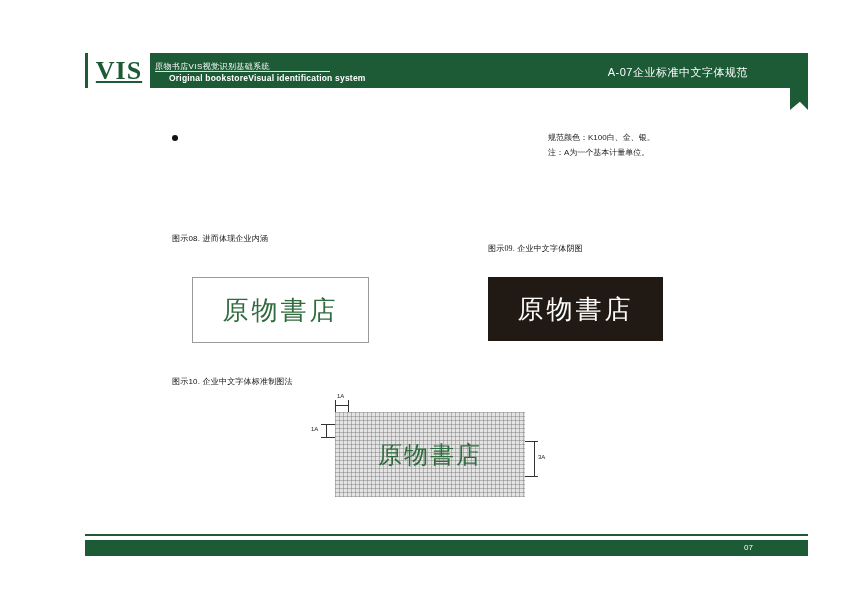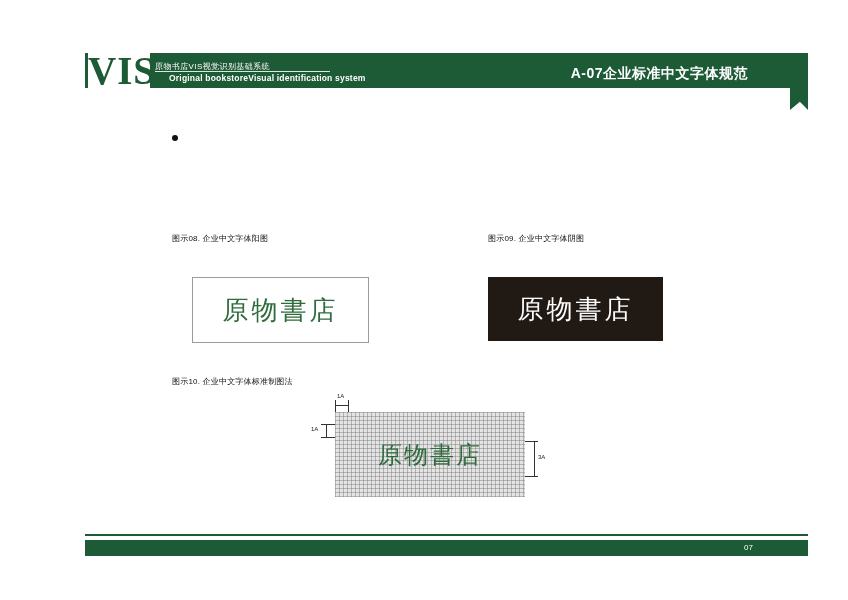--- a/index.html
+++ b/index.html
@@ -23,59 +23,60 @@
   .header-ribbon{
     position:absolute;left:790px;top:88px;width:18px;height:22px;
     background:#1d5a36;
     clip-path:polygon(0 0,100% 0,100% 100%,55% 62%,0 100%);
   }
   .vis-logo{
     position:absolute;left:88px;top:52px;width:62px;height:37px;
     background:#ffffff;
     color:#1d5a36;
     font-family:"Liberation Serif","DejaVu Serif",serif;
-    font-size:39px;
+    font-size:26px;
     font-weight:bold;
     letter-spacing:1px;
     line-height:37px;
     text-align:center;
+    text-decoration:underline;
   }
   .header-cn{
     position:absolute;left:155px;top:61px;
     font-size:8px;color:#ffffff;letter-spacing:.4px;text-align:center;
   }
   .header-en{
     position:absolute;left:155px;top:73px;
     font-size:8.5px;color:#ffffff;font-weight:bold;letter-spacing:.2px;margin-left:14px;
   }
   .header-rule{
     position:absolute;left:155px;top:71px;width:175px;height:1px;background:#ffffff;opacity:.85;
   }
   .header-right{
     position:absolute;right:100px;top:65px;
-    font-size:14px;color:#ffffff;font-weight:bold;letter-spacing:.5px;margin-left:17px;
+    font-size:11px;color:#ffffff;font-weight:normal;letter-spacing:.5px;margin-left:17px;
   }
   
   .col{
     position:absolute;
     font-size:8px;
     line-height:15px;
     color:#1a1a1a;
   }
   .col p{margin:0;}
   .bullet{display:inline-block;width:6px;height:6px;border-radius:50%;background:#111;margin-right:3px;vertical-align:middle;}
   #col1{left:172px;top:130px;width:170px;}
   #col2{left:362px;top:130px;width:166px;}
   #col3{left:548px;top:130px;width:150px;}
   
   .caption{
     position:absolute;font-size:8px;color:#111;letter-spacing:.2px;
   }
   #cap08{left:172px;top:233px;}
-  #cap09{left:488px;top:233px;}
+  #cap09{left:488px;top:243px;font-family:Liberation Serif, serif;}
   #cap10{left:172px;top:376px;}
   
   .fig-light{
     position:absolute;left:192px;top:277px;width:175px;height:64px;
     border:1px solid #9b9b9b;background:#ffffff;
     display:flex;align-items:center;justify-content:center;
   }
   .logo-type{
     font-family:Liberation Serif, serif;
     font-size:26px;
@@ -128,22 +129,26 @@
   <div class="header-ribbon"></div>
   <div class="vis-logo">VIS</div>
   <div class="header-cn">原物书店VIS视觉识别基础系统</div>
   <div class="header-rule"></div>
   <div class="header-en">Original bookstoreVisual identification system</div>
   <div class="header-right">A-07企业标准中文字体规范</div>
 
   <div class="col" id="col1">
     <p><span class="bullet"></span></p>
   </div>
+  <div class="col" id="col3">
+    <p>规范颜色：K100白、金、银。</p>
+    <p>注：A为一个基本计量单位。</p>
+  </div>
 
-  <div class="caption" id="cap08">图示08. 企业中文字体阳图</div>
+  <div class="caption" id="cap08">图示08. 进而体现企业内涵</div>
   <div class="fig-light">
     <span class="logo-type logo-green">原物書店</span>
   </div>
 
   <div class="caption" id="cap09">图示09. 企业中文字体阴图</div>
   <div class="fig-dark">
     <span class="logo-type logo-white">原物書店</span>
   </div>
 
   <div class="caption" id="cap10">图示10. 企业中文字体标准制图法</div>

